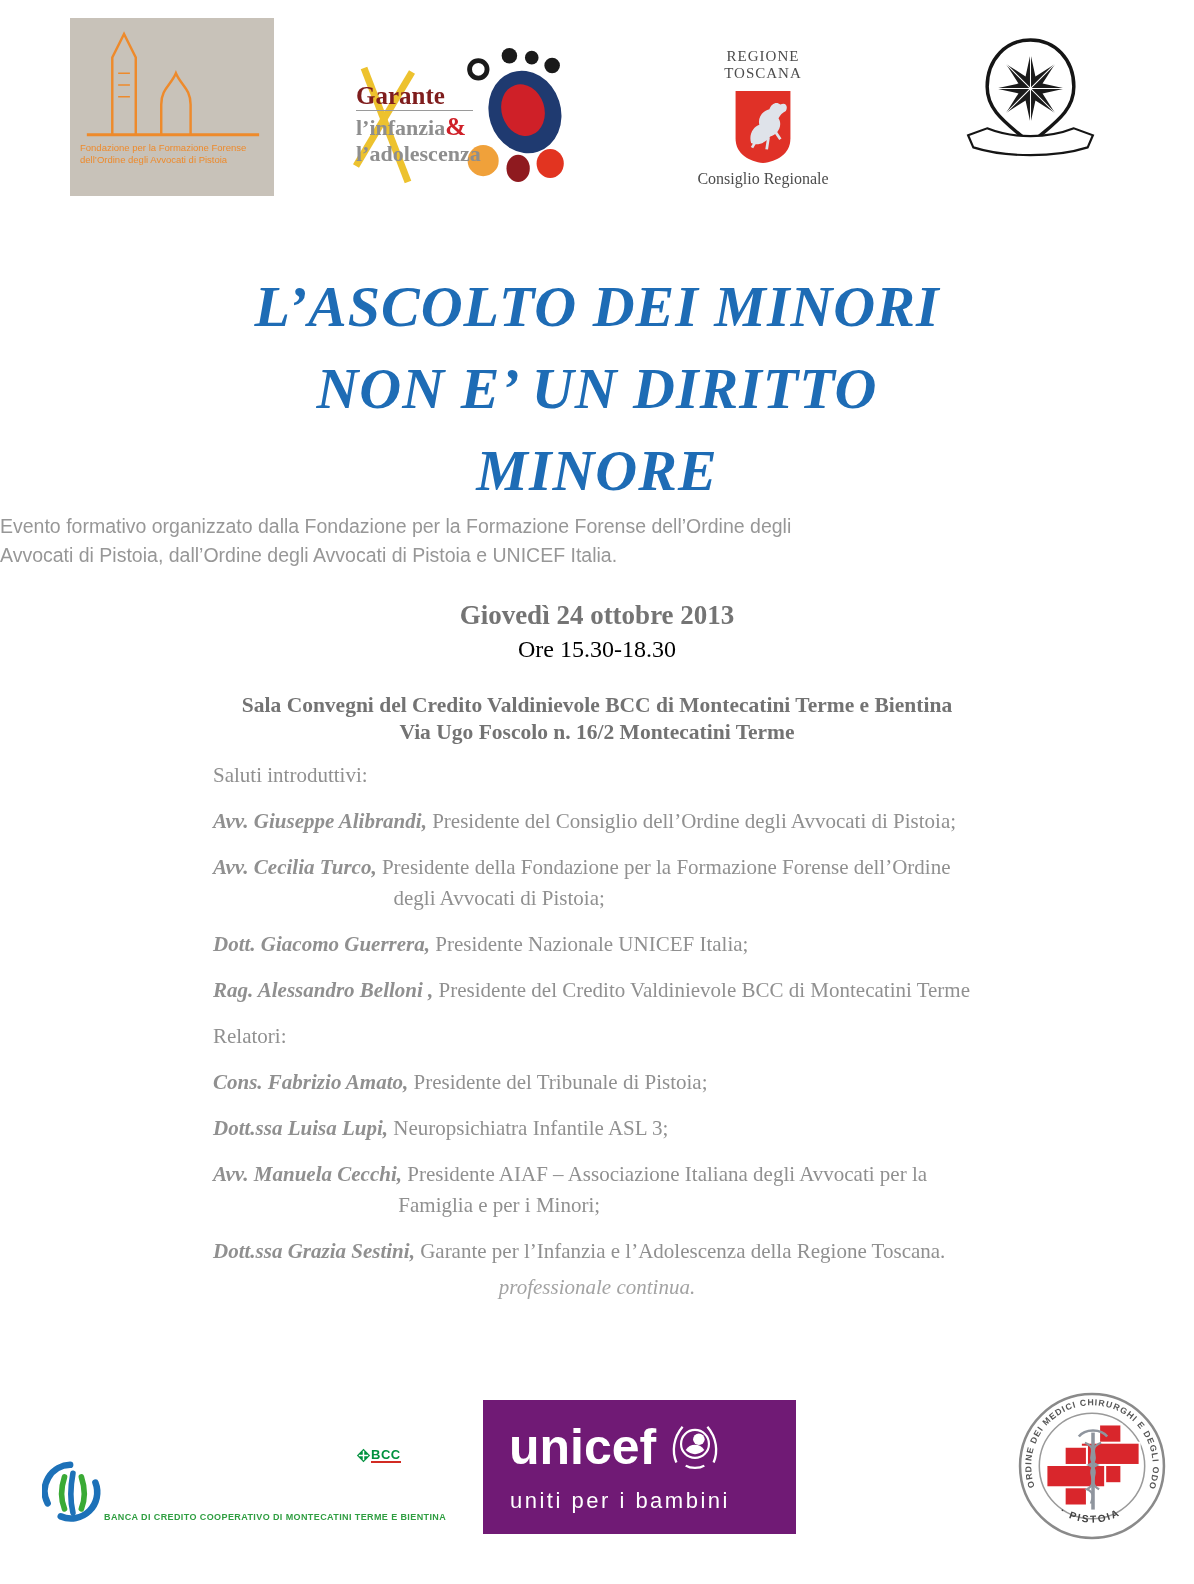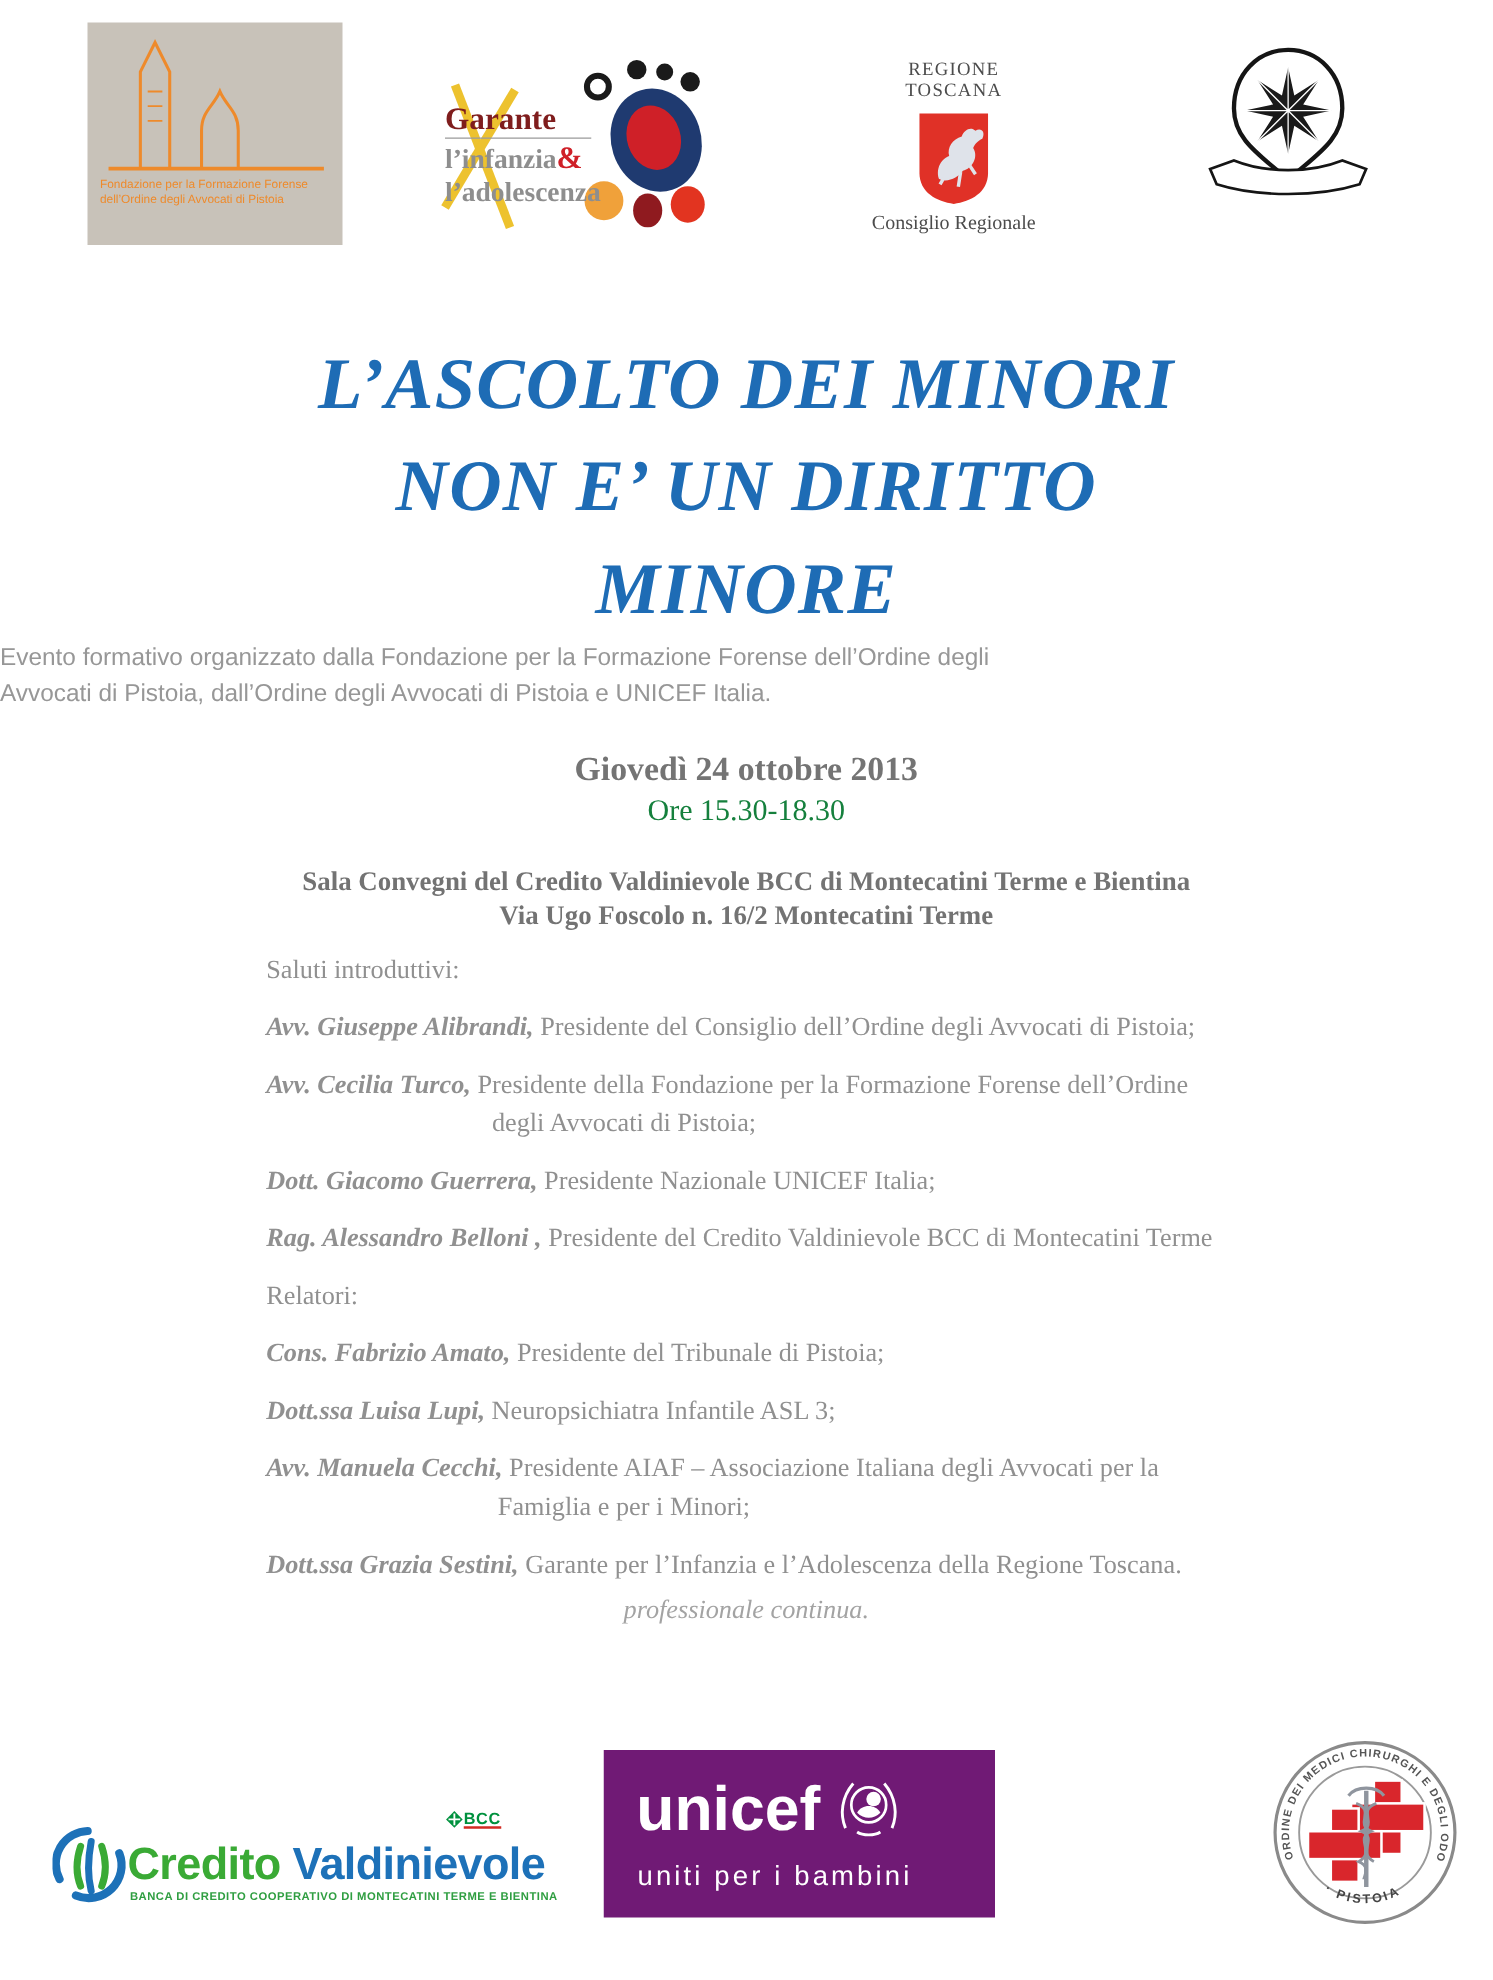--- a/index.html
+++ b/index.html
@@ -31,21 +31,21 @@
   .star-emblem{position:absolute;left:953px;top:33px;}
 
   
   .title{position:absolute;left:0;top:266px;width:100%;text-align:center;
          font-style:italic;font-weight:bold;font-size:58px;line-height:82px;
          color:#1e6cb5;letter-spacing:1px;}
   .subtitle{position:absolute;left:0;top:512px;width:100%;
             font-family:"Liberation Sans",sans-serif;font-size:19.5px;line-height:29px;color:#979797;}
   .when{position:absolute;left:0;top:600px;width:100%;text-align:center;color:#747474;}
   .when .date{font-weight:bold;font-size:27px;}
-  .when .time{font-size:24px;color:#15803d;margin-top:5px;}
+  .when .time{font-size:24px;color:#000000;margin-top:5px;}
   .venue{position:absolute;left:0;top:692px;width:100%;text-align:center;
          font-weight:bold;font-size:21.5px;line-height:27px;color:#737373;}
 
   .speakers{position:absolute;left:213px;top:760px;width:795px;
             font-size:21px;line-height:31px;color:#909090;}
   .speakers .item{margin:0 0 15px 0;}
   .speakers .name{font-weight:bold;font-style:italic;}
   .speakers .cont{display:block;width:72%;text-align:center;}
   .speakers .cont:empty{display:none;}
   .speakers .sec{margin:0 0 15px 0;}
@@ -215,24 +215,20 @@
       <path d="M24,18 C20,30 20,42 24,52" stroke="#3aaa35" stroke-width="6" fill="none" stroke-linecap="round"></path>
       <path d="M33,14 C30,30 30,44 33,56" stroke="#1d71b8" stroke-width="6" fill="none" stroke-linecap="round"></path>
       <path d="M42,18 C46,30 46,42 42,52" stroke="#3aaa35" stroke-width="6" fill="none" stroke-linecap="round"></path>
     </svg>
     <div class="bcc-mini">
       <svg width="15" height="15" viewBox="0 0 16 16">
         <rect x="3" y="3" width="10" height="10" transform="rotate(45 8 8)" fill="#00913e"></rect>
         <path d="M8,3 V13 M3,8 H13" stroke="#ffffff" stroke-width="1.6"></path>
       </svg>
       <span class="bcc-word">BCC</span>
-    </div>
-    <div class="credito-name">
-      <span class="w1">Credito</span>
-      <span class="w2">Valdinievole</span>
     </div>
     <div class="credito-tag">BANCA DI CREDITO COOPERATIVO DI MONTECATINI TERME E BIENTINA</div>
   </div>
 
   <div class="unicef">
     <div class="unicef-row">
       <span class="unicef-word">unicef</span>
       <svg width="62" height="62" viewBox="0 0 80 80">
         <path d="M16,60 C10,46 12,28 24,14" stroke="#ffffff" stroke-width="3" fill="none"></path>
         <path d="M64,60 C70,46 68,28 56,14" stroke="#ffffff" stroke-width="3" fill="none"></path>

